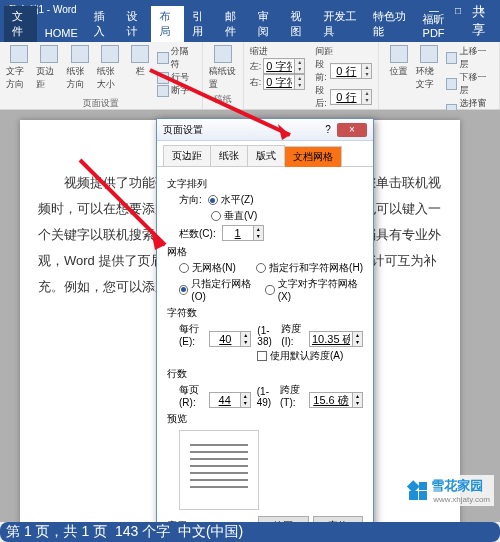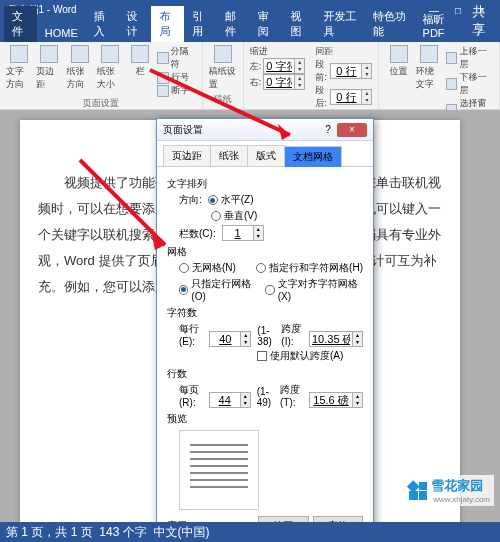--- a/index.html
+++ b/index.html
@@ -28,21 +28,21 @@
 .page { position: absolute; top: 10px; left: 20px; width: 440px; height: 500px; background: #fff; box-shadow: 0 0 6px rgba(0,0,0,.3); padding: 50px 18px; }
 .page p { font-size: 13px; line-height: 2; color: #333; text-indent: 2em; }
 
 .dialog { position: absolute; top: 118px; left: 156px; width: 218px; background: #fff; border: 1px solid #6a8fc7; box-shadow: 2px 2px 8px rgba(0,0,0,.4); font-size: 10px; }
 .dlg-title { height: 22px; background: linear-gradient(#fdfdfd,#e8eef8); border-bottom: 1px solid #c8d4e8; display: flex; align-items: center; padding: 0 6px; }
 .dlg-title span:first-child { flex: 1; }
 .dlg-title .close { width: 30px; height: 14px; background: #c75050; color: #fff; text-align: center; line-height: 14px; font-size: 10px; border-radius: 2px; }
 .dlg-title .help { width: 18px; text-align: center; }
 .dlg-tabs { display: flex; border-bottom: 1px solid #ccc; padding: 4px 6px 0; gap: 0; }
 .dlg-tabs .dtab { padding: 3px 8px; border: 1px solid #ccc; border-bottom: none; background: #f4f4f4; font-size: 10px; margin-right: -1px; }
-.dlg-tabs .dtab.active { background: #3b82f6; position: relative; top: 1px; }
+.dlg-tabs .dtab.active { background: #f97316; position: relative; top: 1px; }
 .dlg-body { padding: 6px 10px; }
 .section-label { font-size: 10px; margin: 4px 0 2px; }
 .row { display: flex; align-items: flex-end; gap: 6px; margin: 2px 0 2px 12px; font-size: 10px; }
 .row label { display: flex; align-items: center; gap: 3px; }
 .radio { width: 10px; height: 10px; border: 1px solid #666; border-radius: 50%; display: inline-flex; align-items: center; justify-content: center; }
 .radio.on::after { content: ""; width: 5px; height: 5px; background: #2b579a; border-radius: 50%; }
 .chk { width: 10px; height: 10px; border: 1px solid #666; display: inline-block; }
 .spin { display: inline-flex; align-items: center; border: 1px solid #aaa; height: 16px; }
 .spin input { width: 30px; border: none; font-size: 11px; padding: 0 2px; text-align: center; text-decoration: underline; }
 .spin .ar { width: 10px; display: flex; flex-direction: column; }
@@ -50,21 +50,21 @@
 .preview { width: 80px; height: 80px; border: 1px solid #ccc; background: #fff; margin: 4px 0 4px 12px; padding: 8px 10px; }
 .preview .ln { height: 2px; background: #888; margin: 5px 0; }
 .dlg-foot button, .dlg-body button { font-size: 10px; padding: 2px 10px; border: 1px solid #adadad; background: #e1e1e1; }
 .apply-row { display: flex; align-items: center; gap: 4px; margin: 6px 0; font-size: 10px; }
 .apply-row select { font-size: 10px; border: 1px solid #aaa; }
 
 .arrow { position: absolute; z-index: 50; }
 .arrow svg line { stroke: #e81123; stroke-width: 4; }
 .arrow svg polygon { fill: #e81123; }
 
-.statusbar { position: absolute; bottom: 0; left: 0; right: 0; height: 20px; background: #2b579a; color: #fff; font-size: 12px; display: flex; align-items: center; padding: 0 6px; }
+.statusbar { position: absolute; bottom: 0; left: 0; right: 0; height: 20px; background: #2b579a; color: #fff; font-size: 14px; display: flex; align-items: center; padding: 0 6px; border-radius: 8px; }
 .statusbar .spacer { flex: 1; }
 
 .watermark { position: absolute; bottom: 36px; right: 6px; display: flex; align-items: center; gap: 4px; background: rgba(255,255,255,.8); padding: 2px 4px; z-index: 60; }
 .watermark .logo { width: 18px; height: 18px; display: grid; grid-template-columns: 1fr 1fr; grid-template-rows: 1fr 1fr; gap: 1px; }
 .watermark .logo div { background: #1e90d8; }
 .watermark .logo div:nth-child(1){ transform: rotate(45deg); }
 .watermark .txt { font-size: 13px; font-weight: bold; color: #1e90d8; }
 .watermark .url { font-size: 8px; color: #888; margin-left: 2px; }
 </style>
 </head>

